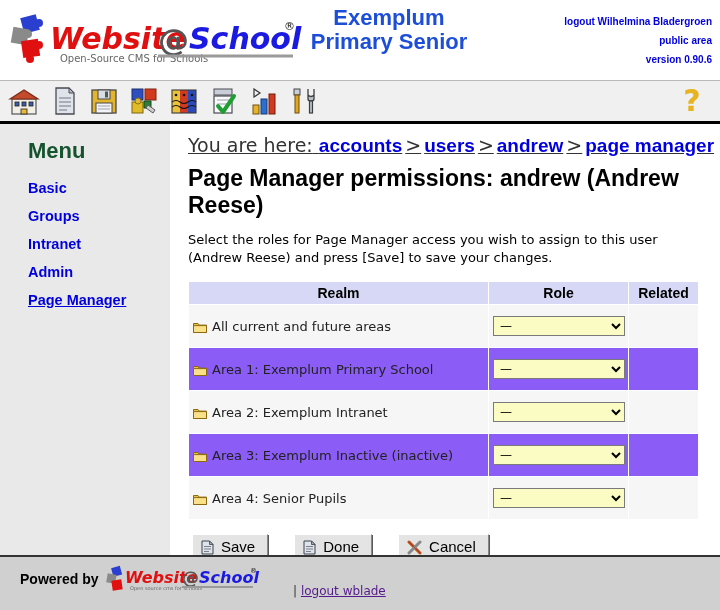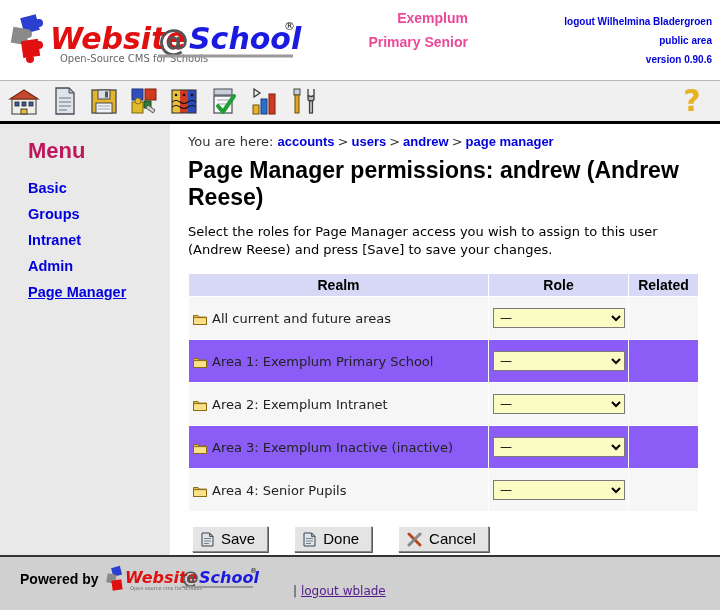--- a/index.html
+++ b/index.html
@@ -29,26 +29,26 @@
     width: 300px;
     height: 58px;
   }
   .logo-svg { display: block; }
 
   #school-name {
     position: absolute;
     left: 310px;
     top: 6px;
     width: 158px;
-    text-align: right;
-    font-family: "Liberation Sans", sans-serif;
-    font-weight: bold;
-    font-size: 14px;
+    text-align: center;
+    font-family: "Liberation Sans", sans-serif;
+    font-weight: bold;
+    font-size: 22px;
     line-height: 24px;
-    color: #ec4899;
+    color: #1d4ed8;
   }
   #header-right {
     position: absolute;
     right: 8px;
     top: 12px;
     text-align: right;
     font-family: "Liberation Sans", sans-serif;
     font-weight: bold;
     font-size: 10px;
     line-height: 19px;
@@ -101,28 +101,28 @@
     top: 0;
     width: 170px;
     height: 431px;
     background: #e9e9e9;
   }
   #menu-title {
     margin: 14px 0 0 28px;
     font-family: "Liberation Sans", sans-serif;
     font-weight: bold;
     font-size: 22px;
-    color: #be185d;
+    color: #14532d;
   }
   #menu-list {
     margin: 16px 0 0 28px;
     padding: 0;
     list-style: none;
   }
-  #menu-list li { margin: 4px 0 10px 0; }
+  #menu-list li { margin: 12px 0 10px 0; }
   #menu-list a {
     font-family: "Liberation Sans", sans-serif;
     font-weight: bold;
     font-size: 14.5px;
     color: #0000dd;
     text-decoration: none;
   }
   #menu-list a.current { text-decoration: underline; }
 
   #content {
@@ -131,24 +131,25 @@
     top: 0;
     right: 0;
     height: 431px;
     background: #ffffff;
     padding: 10px 10px 0 18px;
     box-sizing: border-box;
   }
 
   #breadcrumb {
     font-family: "DejaVu Sans", sans-serif;
-    font-size: 13px;
+    font-size: 19px;
     color: #333333;
     margin-bottom: 8px;
     white-space: nowrap;
+    text-decoration: underline;
   }
   #breadcrumb .crumb-link {
     color: #0000dd;
     font-weight: bold;
     text-decoration: none;
     font-family: "Liberation Sans", sans-serif;
   }
   #breadcrumb .sep { color: #333333; margin: 0 3px; }
 
   #page-title {

